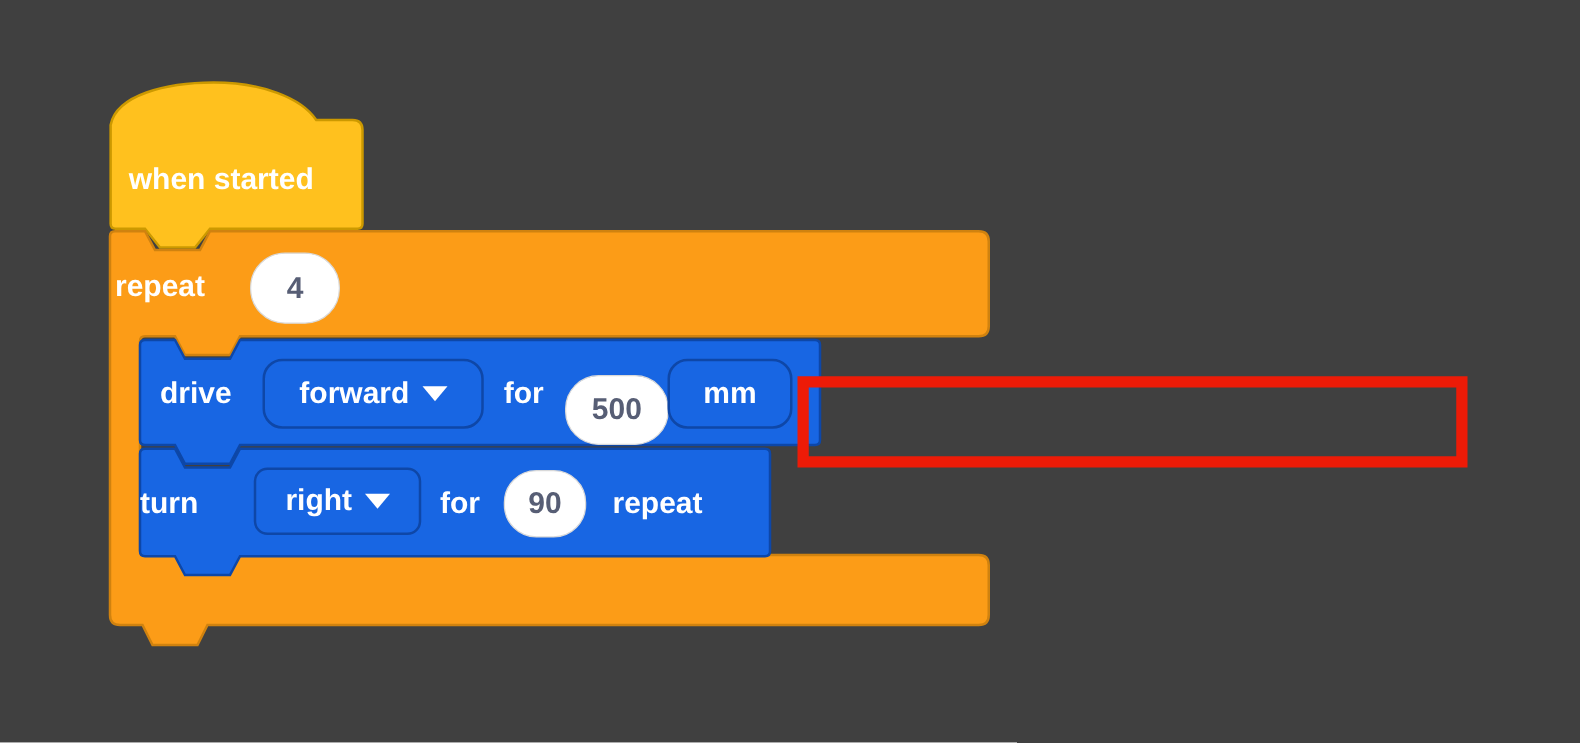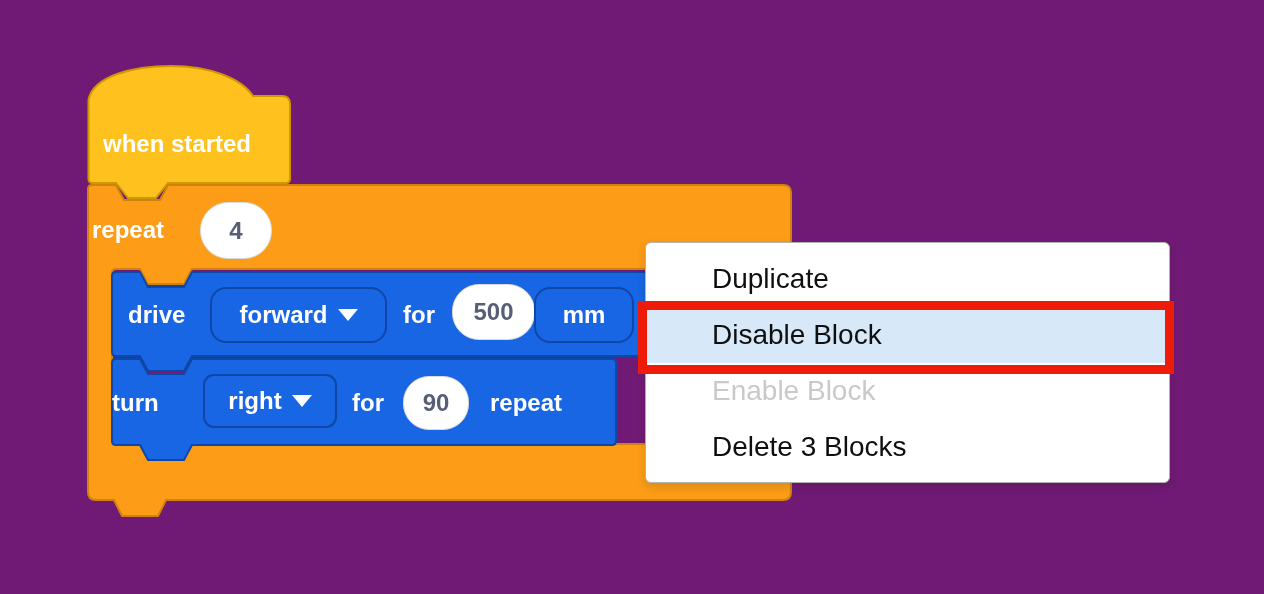--- a/index.html
+++ b/index.html
@@ -1,17 +1,17 @@
 <!DOCTYPE html>
 <html><head>
 <meta charset="utf-8">
 <style>
   html,body{margin:0;padding:0;background:#fff;}
   #stage{
-    position:relative;width:1264px;height:594px;background:#701a75;overflow:hidden;
+    position:relative;width:1264px;height:594px;background:#404040;overflow:hidden;
     font-family:"Liberation Sans", sans-serif;
   }
   
   .blocksvg{position:absolute;z-index:1;}
   .hat-fill{fill:#FFC11E;stroke:#CC9900;stroke-width:2;}
   .ctrl-fill{fill:#FC9C17;stroke:#D0820F;stroke-width:2;}
   .blue-fill{fill:#1866E3;stroke:#0D47A8;stroke-width:2;}
   
   .blk-label{
     position:absolute;z-index:2;color:#ffffff;font-weight:bold;font-size:24px;
@@ -99,21 +99,21 @@
       L 85 89 L 77 104 L 41 104 L 33 89
       L 9 89 Q 5 89, 5 85
       L 5 9 Q 5 5, 9 5 Z"></path>
   </svg>
   <div class="blk-label" style="left:128px;top:302px;">drive</div>
   <div class="dropdown" style="left:210px;top:287px;width:177px;height:56px;">
     <span>forward</span>
     <span class="dd-arrow"></span>
   </div>
   <div class="blk-label" style="left:403px;top:302px;">for</div>
-  <div class="num-oval" style="left:452px;top:284px;width:81px;height:54px;border-radius:27px;">
+  <div class="num-oval" style="left:452px;top:300px;width:81px;height:54px;border-radius:27px;">
     <span>500</span>
   </div>
   <div class="dropdown" style="left:534px;top:287px;width:100px;height:56px;">
     <span>mm</span>
   </div>
 
   <svg class="blocksvg" style="left:107px;top:354px;" width="516" height="114" viewBox="0 0 516 114">
     <path class="blue-fill" d="M 9 5
       L 33 5 L 41 20 L 77 20 L 85 5
       L 505 5 Q 509 5, 509 9
@@ -126,30 +126,16 @@
   <div class="dropdown" style="left:203px;top:374px;width:134px;height:54px;border-radius:11px;">
     <span>right</span>
     <span class="dd-arrow"></span>
   </div>
   <div class="blk-label" style="left:352px;top:390px;">for</div>
   <div class="num-oval" style="left:403px;top:376px;width:64px;height:52px;border-radius:26px;text-align:right;">
     <span>90</span>
   </div>
   <div class="blk-label" style="left:490px;top:390px;">repeat</div>
 
-  <div id="context-menu">
-    <div class="menu-item">
-      <span>Duplicate</span>
-    </div>
-    <div class="menu-item highlighted">
-      <span>Disable Block</span>
-    </div>
-    <div class="menu-item disabled">
-      <span>Enable Block</span>
-    </div>
-    <div class="menu-item">
-      <span>Delete 3 Blocks</span>
-    </div>
-  </div>
 
   <div id="red-annotation"></div>
 
 </div>
 
 </body></html>

